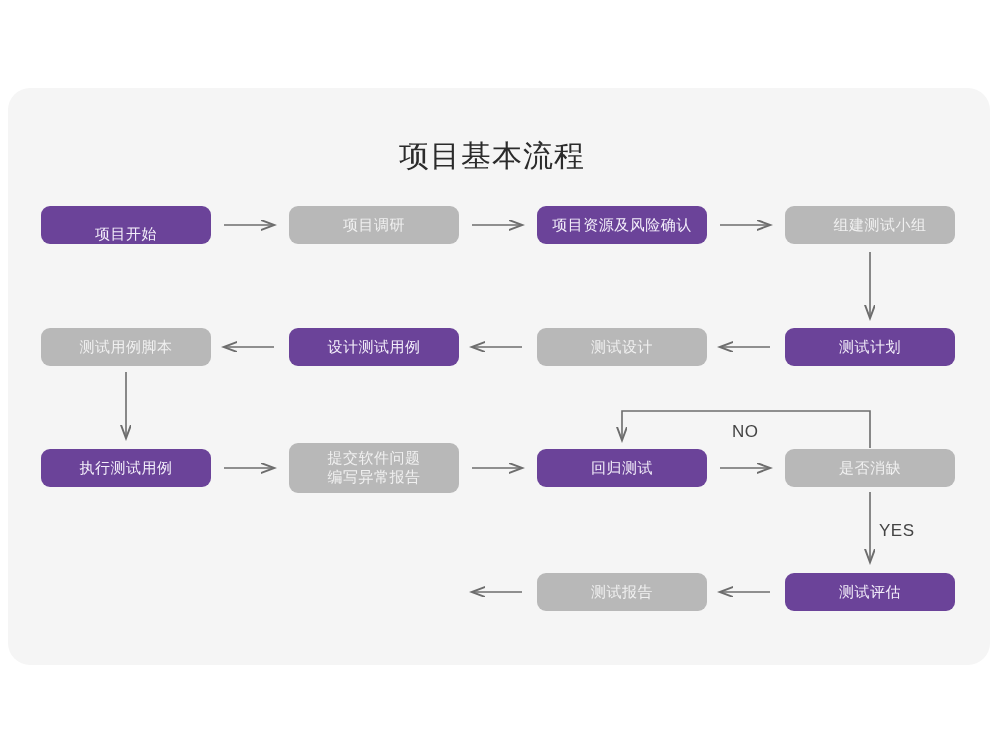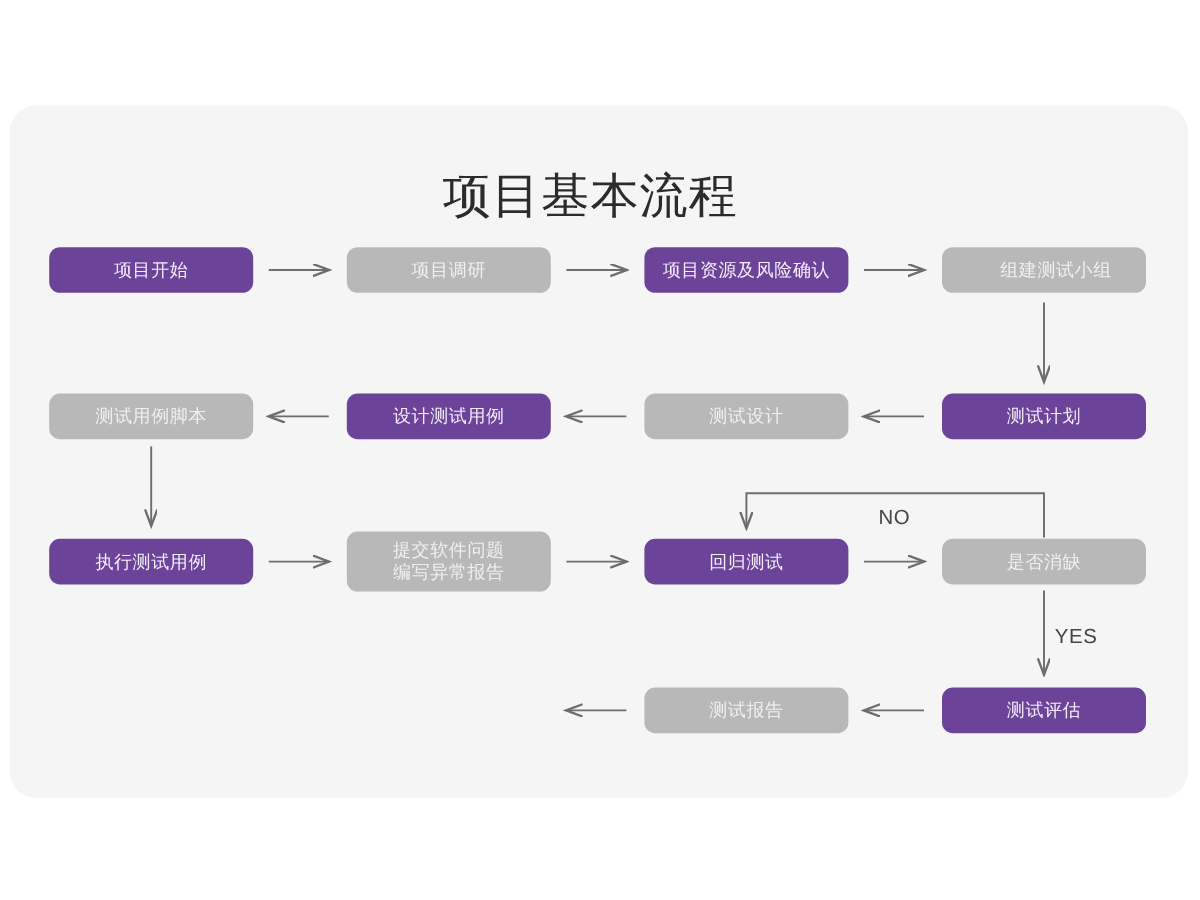--- a/index.html
+++ b/index.html
@@ -26,21 +26,21 @@
     height: 577px;
     background: #f5f5f5;
     border-radius: 22px;
   }
   #chart-title {
     position: absolute;
     left: 0;
     top: 136px;
     width: 984px;
     text-align: center;
-    font-size: 40px;
+    font-size: 30px;
     color: #2b2b2b;
     letter-spacing: 1px;
     font-family: "DejaVu Sans", "Liberation Sans", sans-serif;
   }
 
   .node {
     position: absolute;
     width: 170px;
     height: 38px;
     border-radius: 9px;
@@ -127,21 +127,21 @@
 
     <line class="edge-line" x1="870" y1="492" x2="870" y2="562" marker-end="url(#arrow)"></line>
 
     <line class="edge-line" x1="770" y1="592" x2="720" y2="592" marker-end="url(#arrow)"></line>
     <line class="edge-line" x1="522" y1="592" x2="472" y2="592" marker-end="url(#arrow)"></line>
   </svg>
 
   <div class="edge-label" style="left:732px; top:422px;">NO</div>
   <div class="edge-label" style="left:879px; top:521px;">YES</div>
 
-  <div class="node purple" style="left:41px;  top:206px;">
+  <div class="node purple" style="left:41px;  top:206px;align-items:flex-end;">
     <span class="nlabel">项目开始</span>
   </div>
   <div class="node gray" style="left:289px; top:206px;">
     <span class="nlabel">项目调研</span>
   </div>
   <div class="node purple" style="left:537px; top:206px;">
     <span class="nlabel">项目资源及风险确认</span>
   </div>
   <div class="node gray" style="left:785px; top:206px;padding-left:20px;">
     <span class="nlabel">组建测试小组</span>

